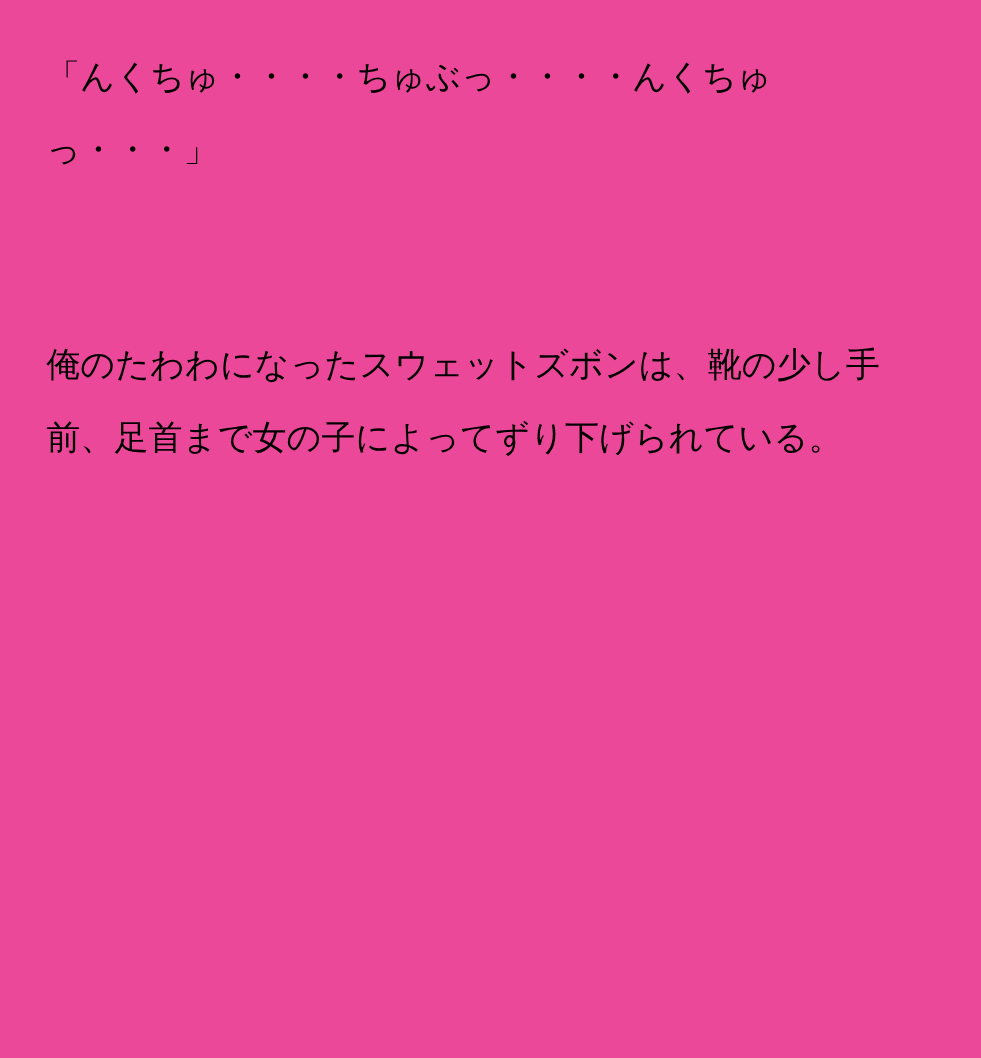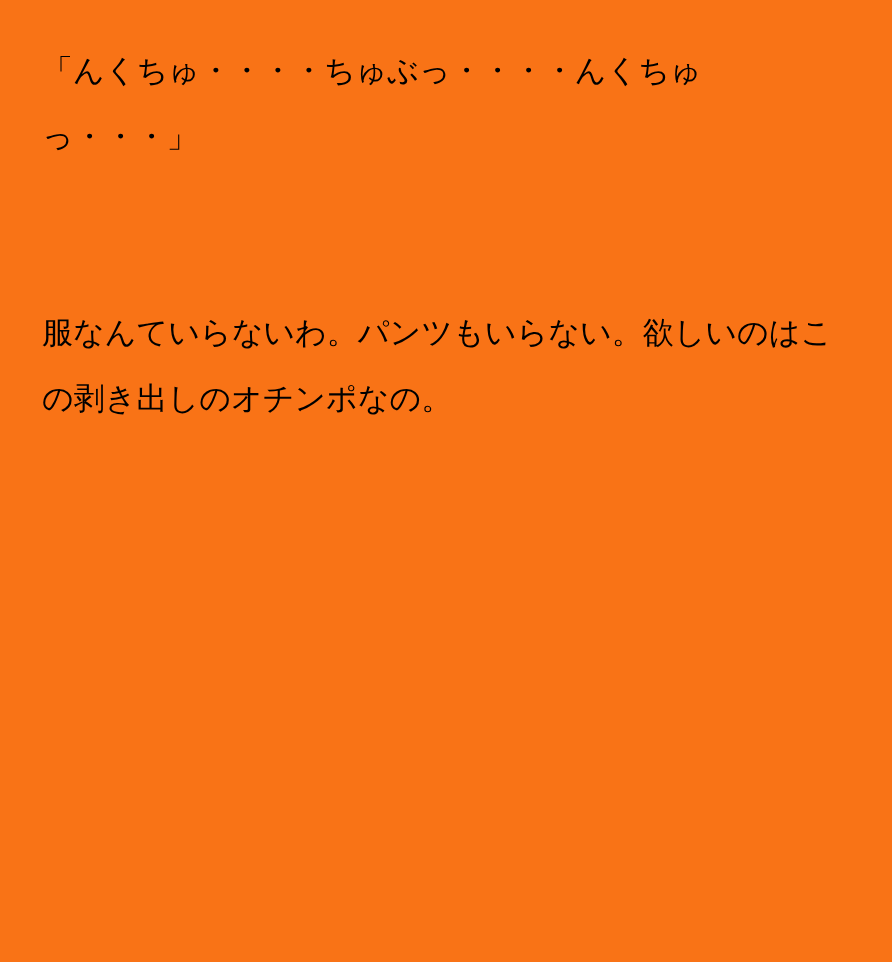--- a/index.html
+++ b/index.html
@@ -6,21 +6,21 @@
     margin: 0;
     padding: 0;
     background: #ffffff;
   }
   .page {
     position: relative;
     width: 892px;
     height: 962px;
     box-sizing: border-box;
     padding: 37px 42px 0 42px;
-    background: #f97316;
+    background: #ec4899;
     color: #000000;
     font-family: "DejaVu Serif", "Liberation Serif", serif;
     font-size: 31px;
     line-height: 66px;
     overflow: hidden;
   }
   .para {
     margin: 0 0 70px 0;
     text-align: left;
     word-break: normal;
@@ -31,16 +31,16 @@
     margin-bottom: 130px;
   }
 </style>
 </head>
 <body>
 
 <div class="page">
   <p class="para para-dialogue">「んくちゅ・・・・ちゅぶっ・・・・んくちゅっ・・・」</p>
 
 
+  <p class="para">俺のたわわになったスウェットズボンは、靴の少し手前、足首まで女の子によってずり下げられている。</p>
 
-  <p class="para">服なんていらないわ。パンツもいらない。欲しいのはこの剥き出しのオチンポなの。</p>
 
 </div>
 
 </body></html>

